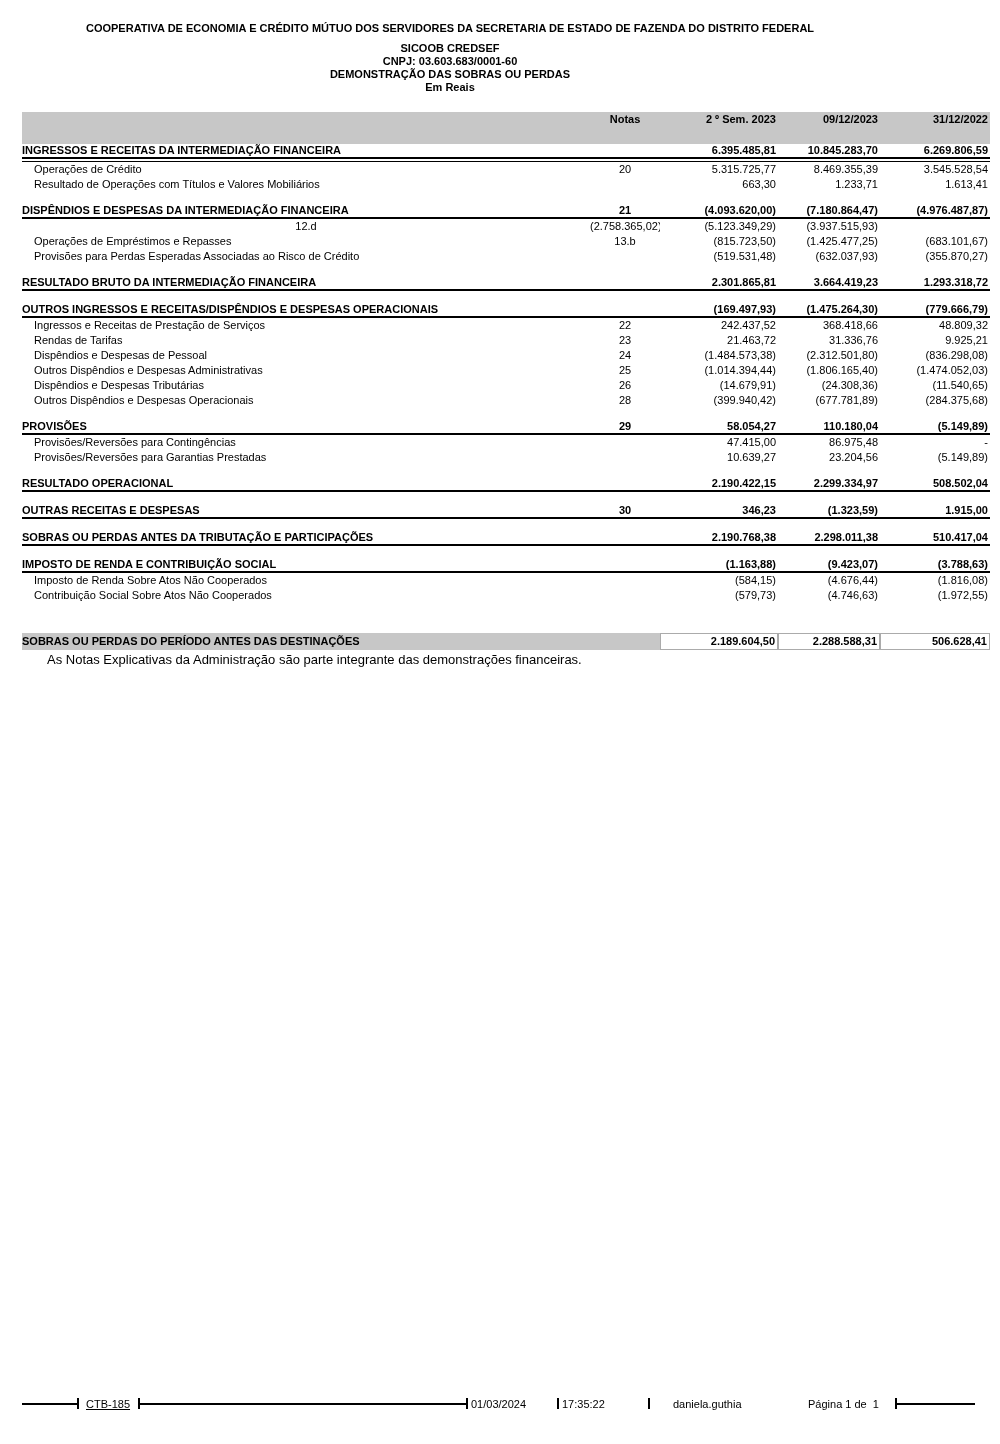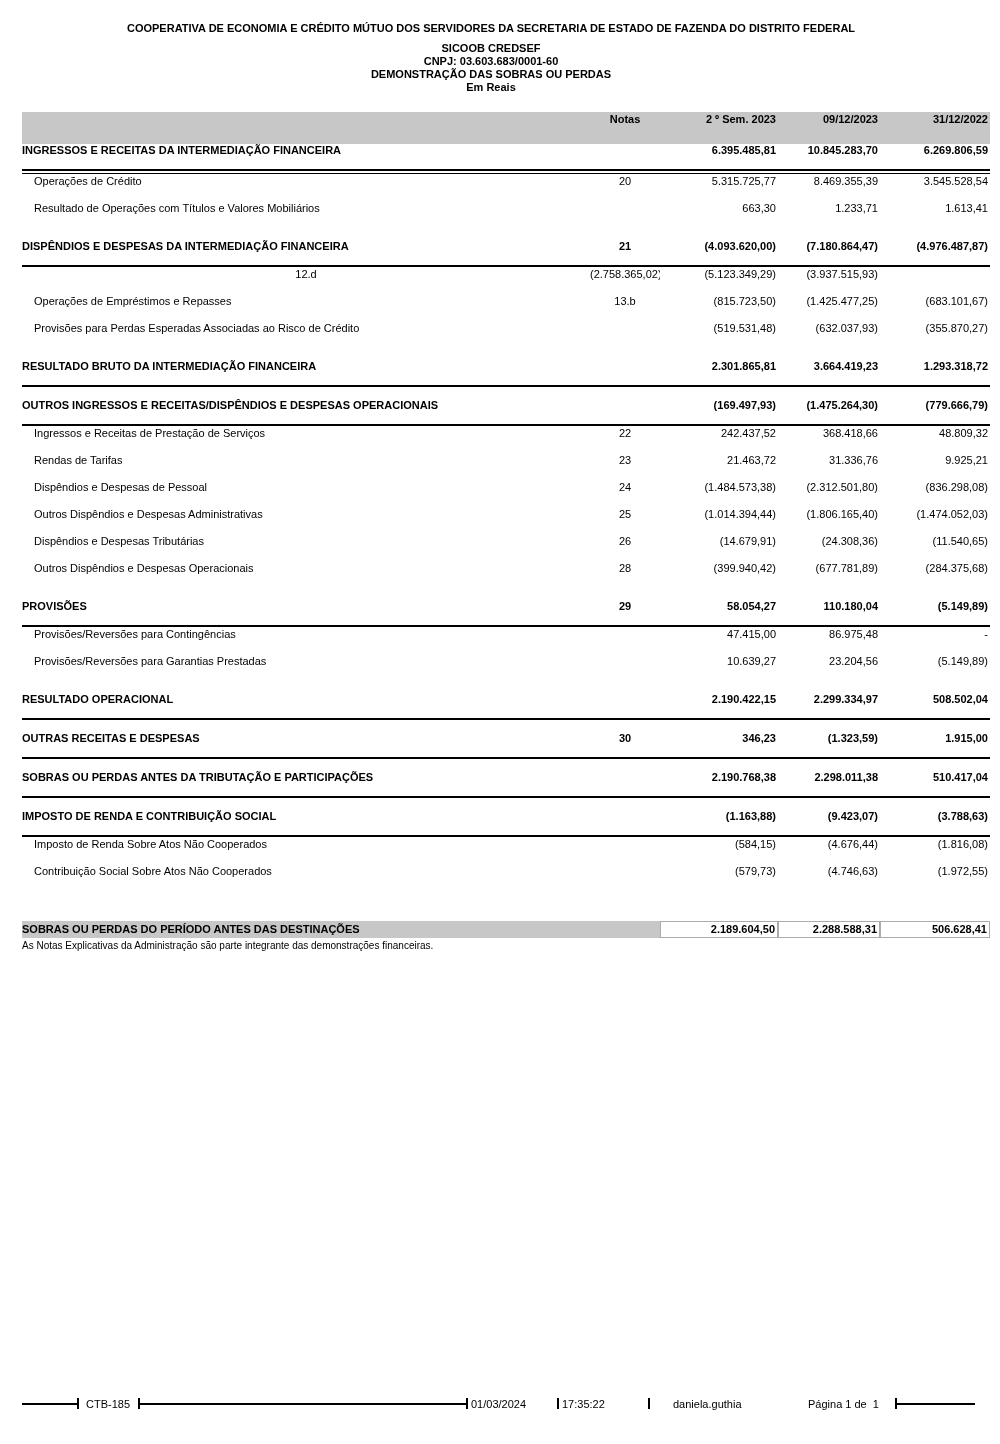--- a/index.html
+++ b/index.html
@@ -12,63 +12,63 @@
   body{
     width:1000px;height:1444px;position:relative;
     background:#ffffff;color:var(--ink);
     font-family:"Liberation Sans","DejaVu Sans",sans-serif;
     font-size:11px;
     -webkit-font-smoothing:antialiased;
   }
   .page{position:absolute;inset:0;overflow:hidden;}
 
   
-  .doc-header{position:absolute;top:22px;left:0;width:900px;text-align:center;font-weight:700;padding-left:41px;}
+  .doc-header{position:absolute;top:22px;left:0;width:900px;text-align:center;font-weight:700;}
   .doc-header .org{margin-bottom:7px;}
   .doc-header .line{line-height:13px;}
 
   
   .statement{position:absolute;top:112px;left:22px;width:968px;}
   .row,.thead{
     display:grid;
     grid-template-columns:1fr 70px 118px 102px 110px;
     box-sizing:border-box;
   }
   .thead{
     height:32px;line-height:15px;background:var(--band);font-weight:700;
   }
   .thead .nota{text-align:center;}
   .thead .val{text-align:right;padding-right:2px;}
-  .row{height:27px;line-height:15px;}
+  .row{height:15px;line-height:15px;}
   .cell{overflow:hidden;white-space:nowrap;}
   .cell.nota{text-align:center;}
   .cell.val{text-align:right;padding-right:2px;}
   .row.detail .label{padding-left:12px;}
   .row.section{font-weight:700;border-bottom:2px solid #000;line-height:13px;}
   .dbl-rule{height:2px;border-bottom:1px solid #000;}
   .spacer{height:12px;}
   .spacer.lg{height:30px;}
   .row.highlight{
     height:17px;line-height:17px;background:var(--band);font-weight:700;
   }
   .row.highlight .val{
     background:var(--cellwhite);
     border:1px solid var(--cellborder);
     line-height:15px;
   }
-  .footnote{margin-top:2px;font-size:10px;}
+  .footnote{margin-top:2px;font-size:13px;margin-left:25px;}
 
   
   .page-footer{position:absolute;left:0;top:1398px;width:1000px;height:14px;}
   .page-footer .hline{position:absolute;top:5px;height:2px;background:#000;}
   .page-footer .tick{position:absolute;top:0;width:2px;height:11px;background:#000;}
   .page-footer .ftxt{position:absolute;top:0;line-height:12px;white-space:pre;}
   #f-line1{left:22px;width:55px;}
   #f-tick-a{left:77px;}
-  #f-code{left:86px;}
+  #f-code{left:86px;text-decoration:underline;}
   #f-tick-b{left:138px;}
   #f-line2{left:140px;width:326px;}
   #f-tick-c{left:466px;}
   #f-date{left:471px;}
   #f-tick-d{left:557px;}
   #f-time{left:562px;}
   #f-tick-e{left:648px;}
   #f-user{left:673px;}
   #f-page{left:808px;}
   #f-tick-f{left:895px;}

